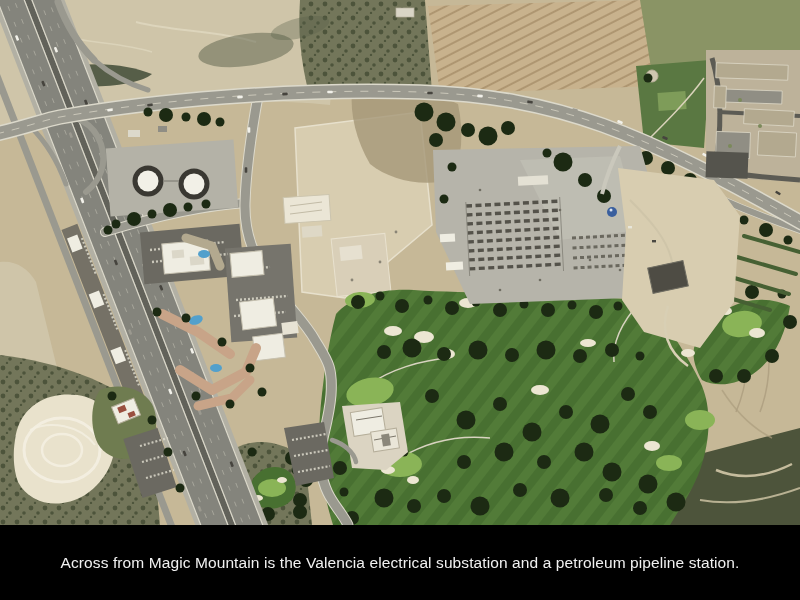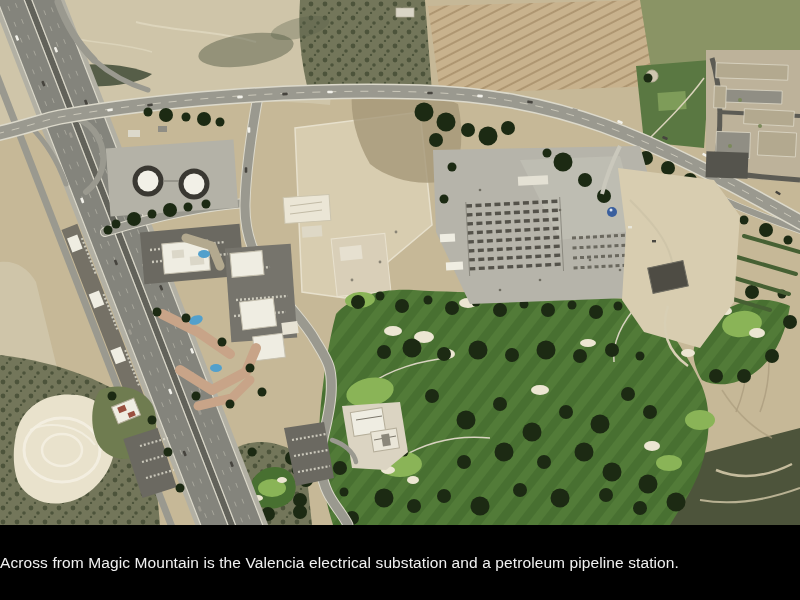--- a/index.html
+++ b/index.html
@@ -1,19 +1,19 @@
 <!DOCTYPE html>
 <html style="--page_bg: #000000; --caption_text: #f1f1f1; --dirt: #c6b897; --dirt_light: #d8cdb0; --dirt_pale: #cfc5a9; --sand: #e9e2cc; --grass_slope: #8a9465; --park: #5a7842; --golf: #487031; --golf_light: #5a823d; --green_bright: #8ab457; --tree: #1c2a13; --scrub: #73765a; --scrub_dark: #4d543b; --field: #c8b28d; --field_row: #a78f6a; --road: #9a998f; --road_edge: #dcd9cb; --freeway: #84847c; --shoulder: #b2b0a4; --median: #62625a; --yard: #b6b4aa; --parking: #6b6961; --bldg_white: #efede2; --roof_salmon: #c8a488; --roof_tan: #b3a98f; --roof_grey: #908e84; --dark_roof: #4e4c44; --tank_ring: #3a3832; --tank: #f2f0e7; --pool: #52a0cc; --dome: #3a5f9e; --equip: #54524a;"><head>
 <meta charset="utf-8">
 <style>
   html,body{margin:0;padding:0;background:var(--page_bg,#000);}
   .slide{position:relative;width:800px;height:600px;overflow:hidden;background:var(--page_bg,#000);font-family:"Liberation Sans",sans-serif;}
   .photo{position:absolute;top:0;left:0;width:800px;height:525px;}
   .photo svg{display:block;width:100%;height:100%;}
-  .caption-band{position:absolute;top:525px;left:0;width:800px;height:75px;display:flex;align-items:center;justify-content:flex-start;}
+  .caption-band{position:absolute;top:525px;left:0;width:800px;height:75px;display:flex;align-items:center;justify-content:center;}
   .caption-band span{color:var(--caption_text,#f1f1f1);font-size:15.5px;letter-spacing:.1px;}
   
   .f-dirt{fill:var(--dirt)} .f-dirtl{fill:var(--dirt_light)} .f-dirtp{fill:var(--dirt_pale)}
   .f-sand{fill:var(--sand)} .f-slope{fill:var(--grass_slope)} .f-park{fill:var(--park)}
   .f-golf{fill:var(--golf)} .f-golfl{fill:var(--golf_light)} .f-green{fill:var(--green_bright)}
   .f-tree{fill:var(--tree)} .f-scrub{fill:var(--scrub)} .f-scrubd{fill:var(--scrub_dark)}
   .f-field{fill:var(--field)} .f-frow{fill:var(--field_row)}
   .f-yard{fill:var(--yard)} .f-shoulder{fill:var(--shoulder)} .f-freeway{fill:var(--freeway)} .f-median{fill:var(--median)}
   .f-parking{fill:var(--parking)} .f-white{fill:var(--bldg_white)} .f-edgefill{fill:var(--road_edge)}
   .f-ring{fill:var(--tank_ring)} .f-tank{fill:var(--tank)} .f-pool{fill:var(--pool)} .f-dome{fill:var(--dome)}

